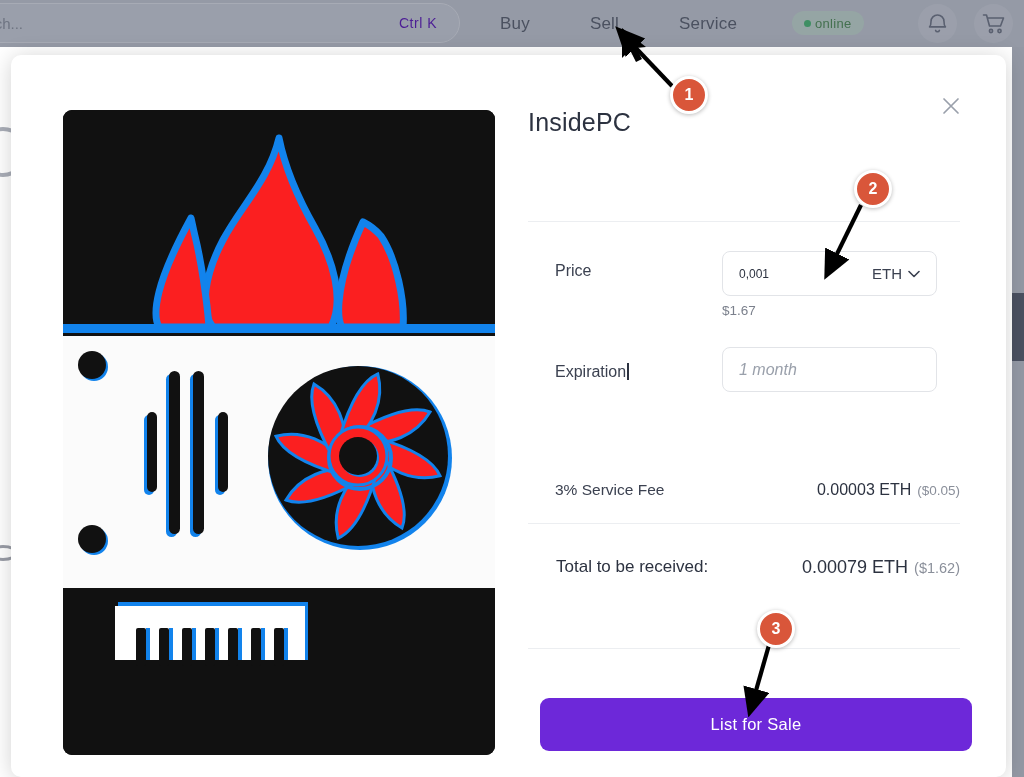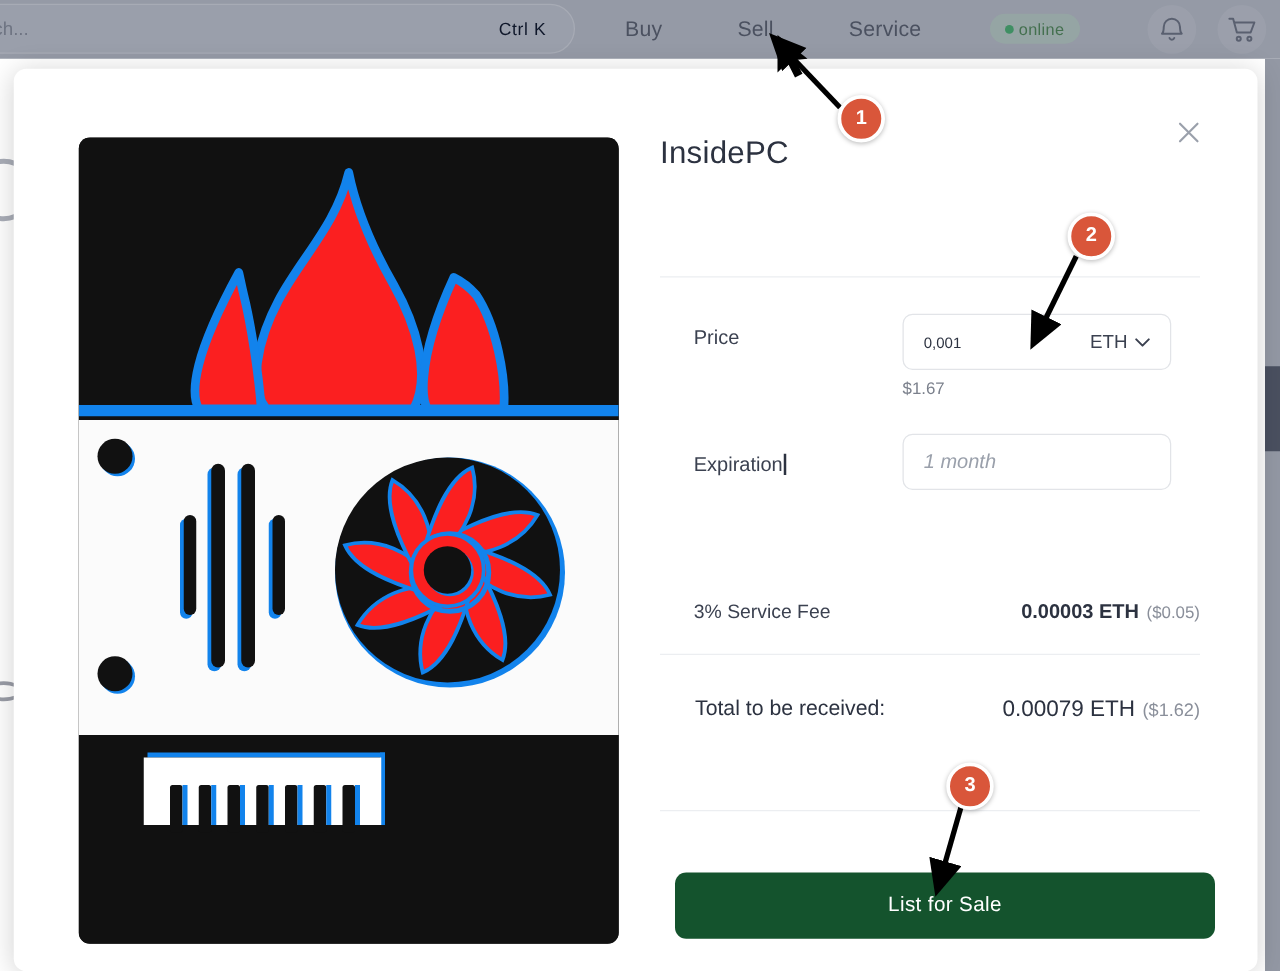--- a/index.html
+++ b/index.html
@@ -44,21 +44,21 @@
     align-items: center;
     padding: 0 22px;
   }
   .search-placeholder {
     font-size: 15px;
     color: #6e7482;
     flex: 1;
   }
   .search-kbd {
     font-size: 14px;
-    color: #0f172a;
+    color: #4c1d95;
     letter-spacing: .5px;
   }
 
   .nav-links {
     position: absolute;
     left: 500px;
     top: 0;
     height: 47px;
     display: flex;
     align-items: center;
@@ -294,36 +294,36 @@
     font-size: 17px;
     color: #2c3240;
   }
   .sum-right {
     position: absolute;
     right: 0;
     display: flex;
     align-items: baseline;
     gap: 6px;
   }
-  .sum-amount-small { font-size: 16px; color: #2c3240; font-weight: bold; }
+  .sum-amount-small { font-size: 16px; color: #2c3240; }
   .sum-amount-big   { font-size: 18px; color: #2c3240; }
   .sum-usd-small    { font-size: 13.5px; color: #8a8f9a; }
   .sum-usd-big      { font-size: 14.5px; color: #8a8f9a; }
 
   #fee-row   { top: 426px; }
   #total-row { top: 502px; }
 
   #list-button {
     position: absolute;
     left: 12px;
     top: 643px;
     width: 432px;
     height: 53px;
     border-radius: 9px;
-    background: #14532d;
+    background: #6d28d9;
     border: none;
     color: #ffffff;
     font-size: 16.5px;
     font-family: "Liberation Sans", sans-serif;
     letter-spacing: .3px;
     cursor: pointer;
   }
 
   
   .marker {

